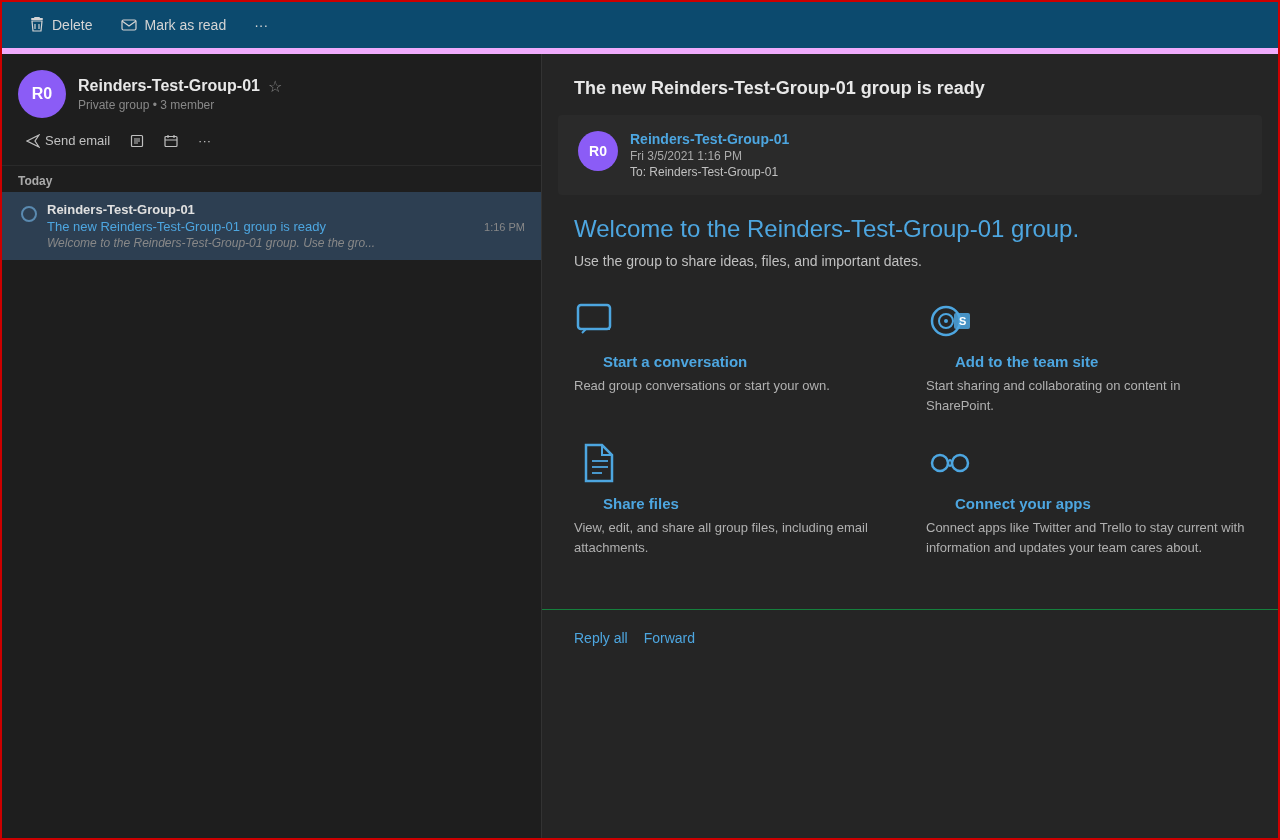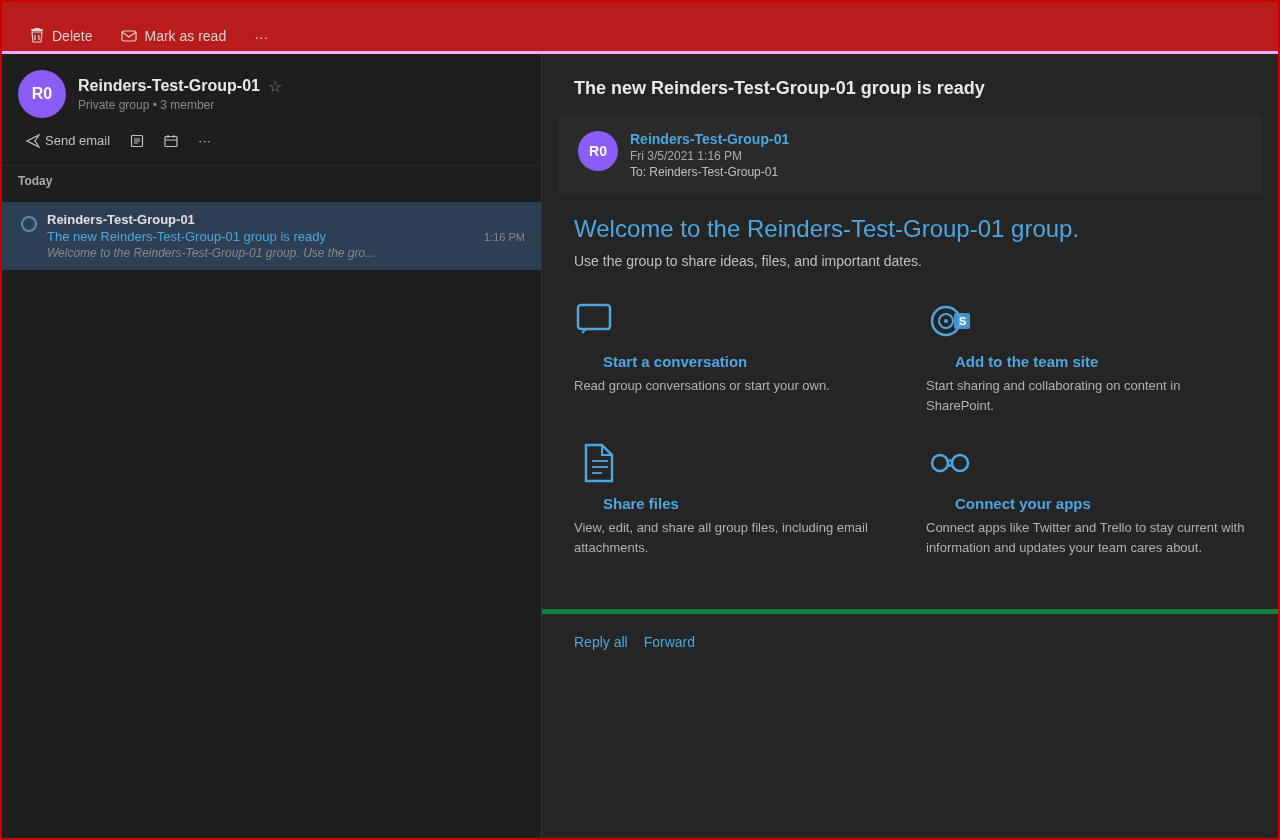--- a/index.html
+++ b/index.html
@@ -9,27 +9,27 @@
       font-family: 'Segoe UI', Arial, sans-serif;
       font-size: 14px;
       width: 1280px;
       height: 840px;
       overflow: hidden;
       border: 2px solid #cc0000;
     }
 
     
     .toolbar {
-      background: #b91c1c;
+      background: #0c4a6e;
       height: 52px;
       display: flex;
-      align-items: flex-end;
+      align-items: center;
       padding: 0 16px;
       gap: 8px;
-      border-bottom: 3px solid #f0abfc;
+      border-bottom: 6px solid #f0abfc;
     }
     .toolbar-btn {
       display: flex;
       align-items: center;
       gap: 6px;
       padding: 6px 10px;
       border-radius: 4px;
       cursor: pointer;
       color: #d4d4d4;
       background: transparent;
@@ -119,21 +119,21 @@
       cursor: pointer;
       color: #c0c0c0;
       background: transparent;
       border: none;
       font-size: 13px;
     }
 
     
     .email-list { flex: 1; overflow-y: auto; }
     .section-label {
-      padding: 8px 16px 14px 16px;
+      padding: 8px 16px 4px 16px;
       font-size: 12px;
       font-weight: 600;
       color: #aaa;
     }
     .email-item {
       display: flex;
       align-items: flex-start;
       padding: 10px 16px;
       cursor: pointer;
       gap: 10px;
@@ -288,21 +288,21 @@
       margin-left: 29px;
     }
     .feature-desc {
       font-size: 13px;
       color: #b0b0b0;
       line-height: 1.5;
     }
 
     .detail-footer {
       padding: 16px 32px;
-      border-top: 5px solid #15803d;
+      border-top: 1px solid #15803d;
       display: flex;
       gap: 16px;
     }
     .footer-btn {
       background: transparent;
       border: none;
       color: #4da6e0;
       font-size: 14px;
       cursor: pointer;
       padding: 4px 0;

